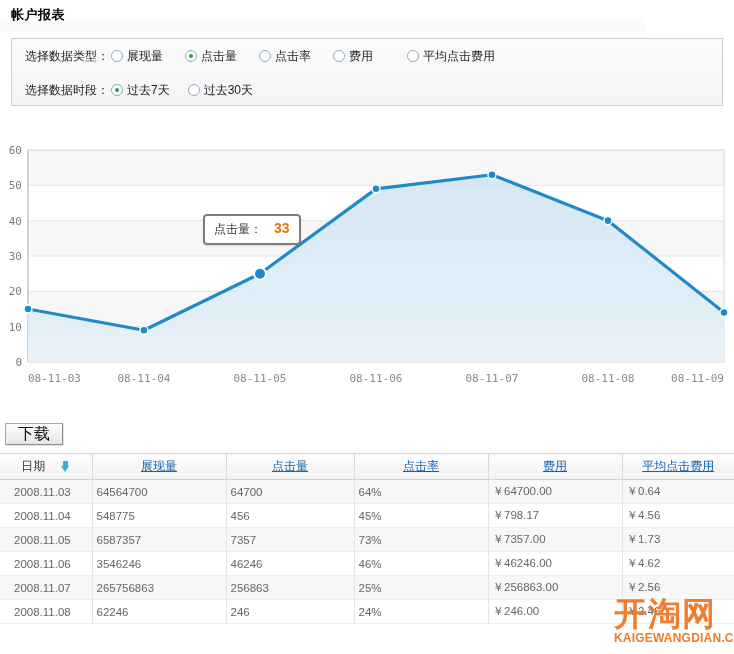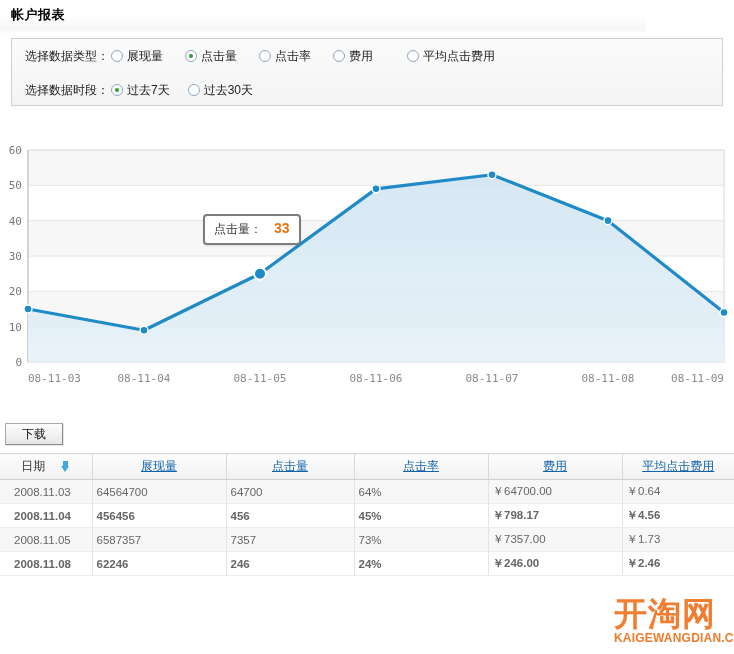--- a/index.html
+++ b/index.html
@@ -110,21 +110,21 @@
 
   
   .download-btn {
     position: absolute;
     left: 5px; top: 423px;
     width: 58px; height: 22px;
     border: 1px solid #a8a8a8;
     border-right-color: #8c8c8c;
     border-bottom-color: #8c8c8c;
     background: linear-gradient(to bottom, #fdfdfd 0%, #f2f2f2 50%, #e6e6e6 100%);
-    font-size: 12px;
+    font-size: 16px;
     color: #111111;
     display: flex;
     align-items: center;
     justify-content: center;
     cursor: default;
     box-shadow: 1px 1px 0 rgba(0,0,0,0.10);
   }
 
   
   .report-table {
@@ -185,21 +185,21 @@
     padding: 0 0 0 4px;
     border-bottom: 1px solid #ededed;
     border-right: 1px solid #e4e4e4;
     text-align: left;
     white-space: nowrap;
     color: #666666;
     font-size: 11.5px;
   }
   .report-table td:last-child { border-right: none; }
   .report-table tr.odd td { background: #f7f7f7; }
-  .report-table tr.even td { background: #ffffff; font-weight: bold; }
+  .report-table tr.even td { background: #ffffff; }
   .report-table td.date-cell { padding-left: 14px; }
   .col-date { width: 92px; }
   .col-imp  { width: 134px; }
   .col-clk  { width: 128px; }
   .col-ctr  { width: 134px; }
   .col-cost { width: 134px; }
   .col-acp  { width: 112px; }
 
   
   .watermark {
@@ -341,35 +341,51 @@
         <tr class="odd">
           <td class="col-date date-cell">2008.11.03</td>
           <td class="col-imp">64564700</td>
           <td class="col-clk">64700</td>
           <td class="col-ctr">64%</td>
           <td class="col-cost">￥64700.00</td>
           <td class="col-acp">￥0.64</td>
         </tr>
         <tr class="even">
           <td class="col-date date-cell">2008.11.04</td>
-          <td class="col-imp">456456</td>
+          <td class="col-imp">548775</td>
           <td class="col-clk">456</td>
           <td class="col-ctr">45%</td>
           <td class="col-cost">￥798.17</td>
           <td class="col-acp">￥4.56</td>
         </tr>
         <tr class="odd">
           <td class="col-date date-cell">2008.11.05</td>
           <td class="col-imp">6587357</td>
           <td class="col-clk">7357</td>
           <td class="col-ctr">73%</td>
           <td class="col-cost">￥7357.00</td>
           <td class="col-acp">￥1.73</td>
         </tr>
         <tr class="even">
+          <td class="col-date date-cell">2008.11.06</td>
+          <td class="col-imp">3546246</td>
+          <td class="col-clk">46246</td>
+          <td class="col-ctr">46%</td>
+          <td class="col-cost">￥46246.00</td>
+          <td class="col-acp">￥4.62</td>
+        </tr>
+        <tr class="odd">
+          <td class="col-date date-cell">2008.11.07</td>
+          <td class="col-imp">265756863</td>
+          <td class="col-clk">256863</td>
+          <td class="col-ctr">25%</td>
+          <td class="col-cost">￥256863.00</td>
+          <td class="col-acp">￥2.56</td>
+        </tr>
+        <tr class="even">
           <td class="col-date date-cell">2008.11.08</td>
           <td class="col-imp">62246</td>
           <td class="col-clk">246</td>
           <td class="col-ctr">24%</td>
           <td class="col-cost">￥246.00</td>
           <td class="col-acp">￥2.46</td>
         </tr>
       </tbody>
   </table>
 

